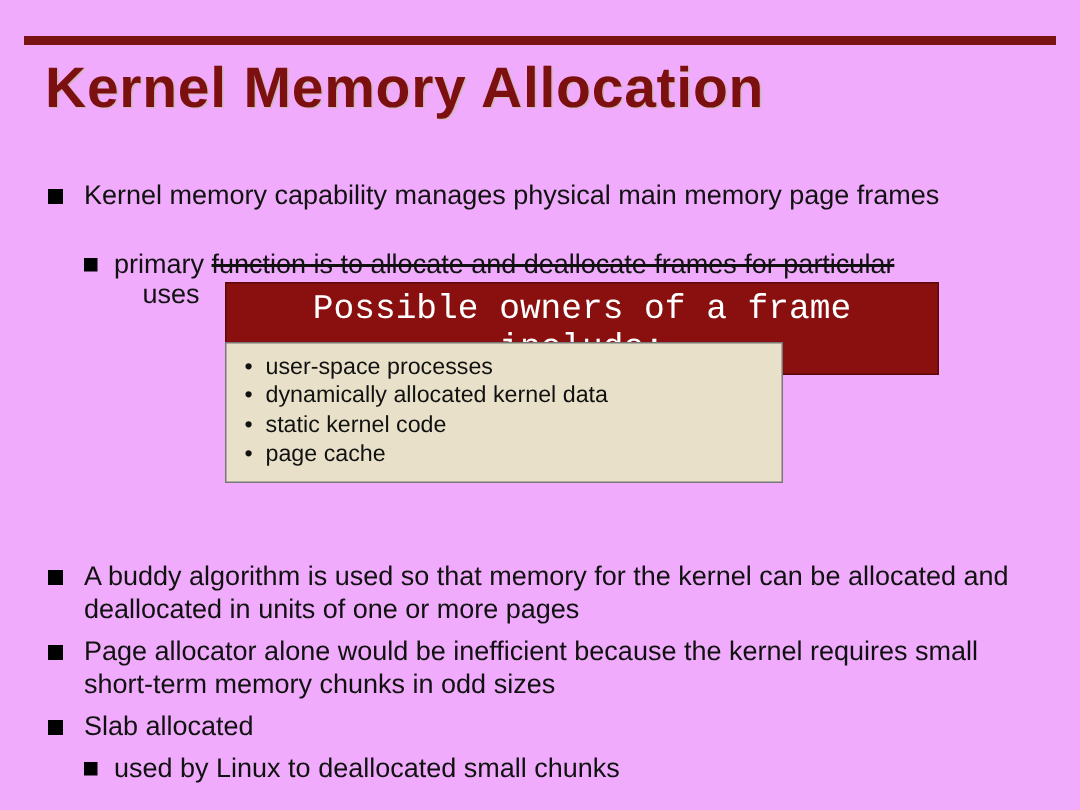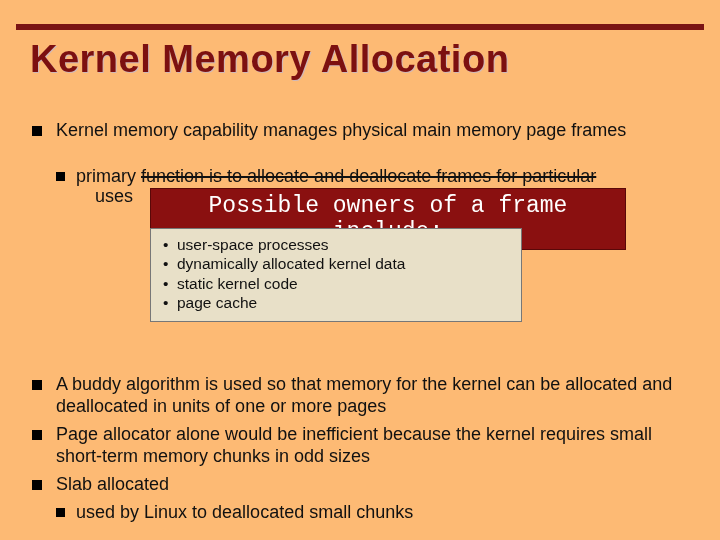--- a/index.html
+++ b/index.html
@@ -9,21 +9,21 @@
     height: 540px;
     overflow: hidden;
     font-family: Arial, Helvetica, sans-serif;
     background: #e8e0c8;
   }
   .slide {
     position: relative;
     width: 720px;
     height: 540px;
     box-sizing: border-box;
-    background: #fdba74;
+    background: #f0abfc;
   }
   .top-rule {
     position: absolute;
     top: 24px;
     left: 16px;
     right: 16px;
     height: 6px;
     background: #7a1414;
   }
   .title {

